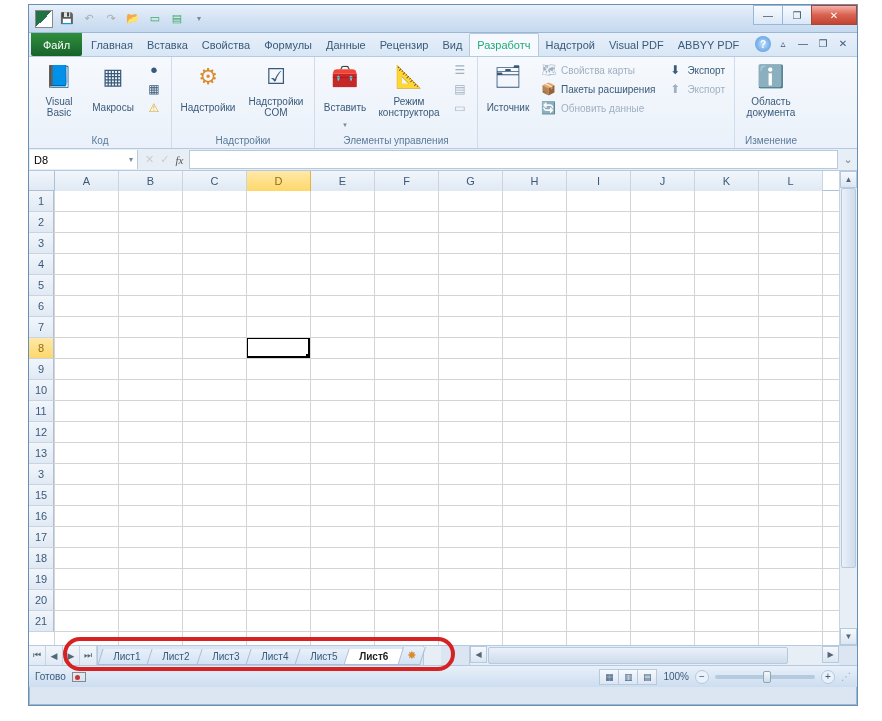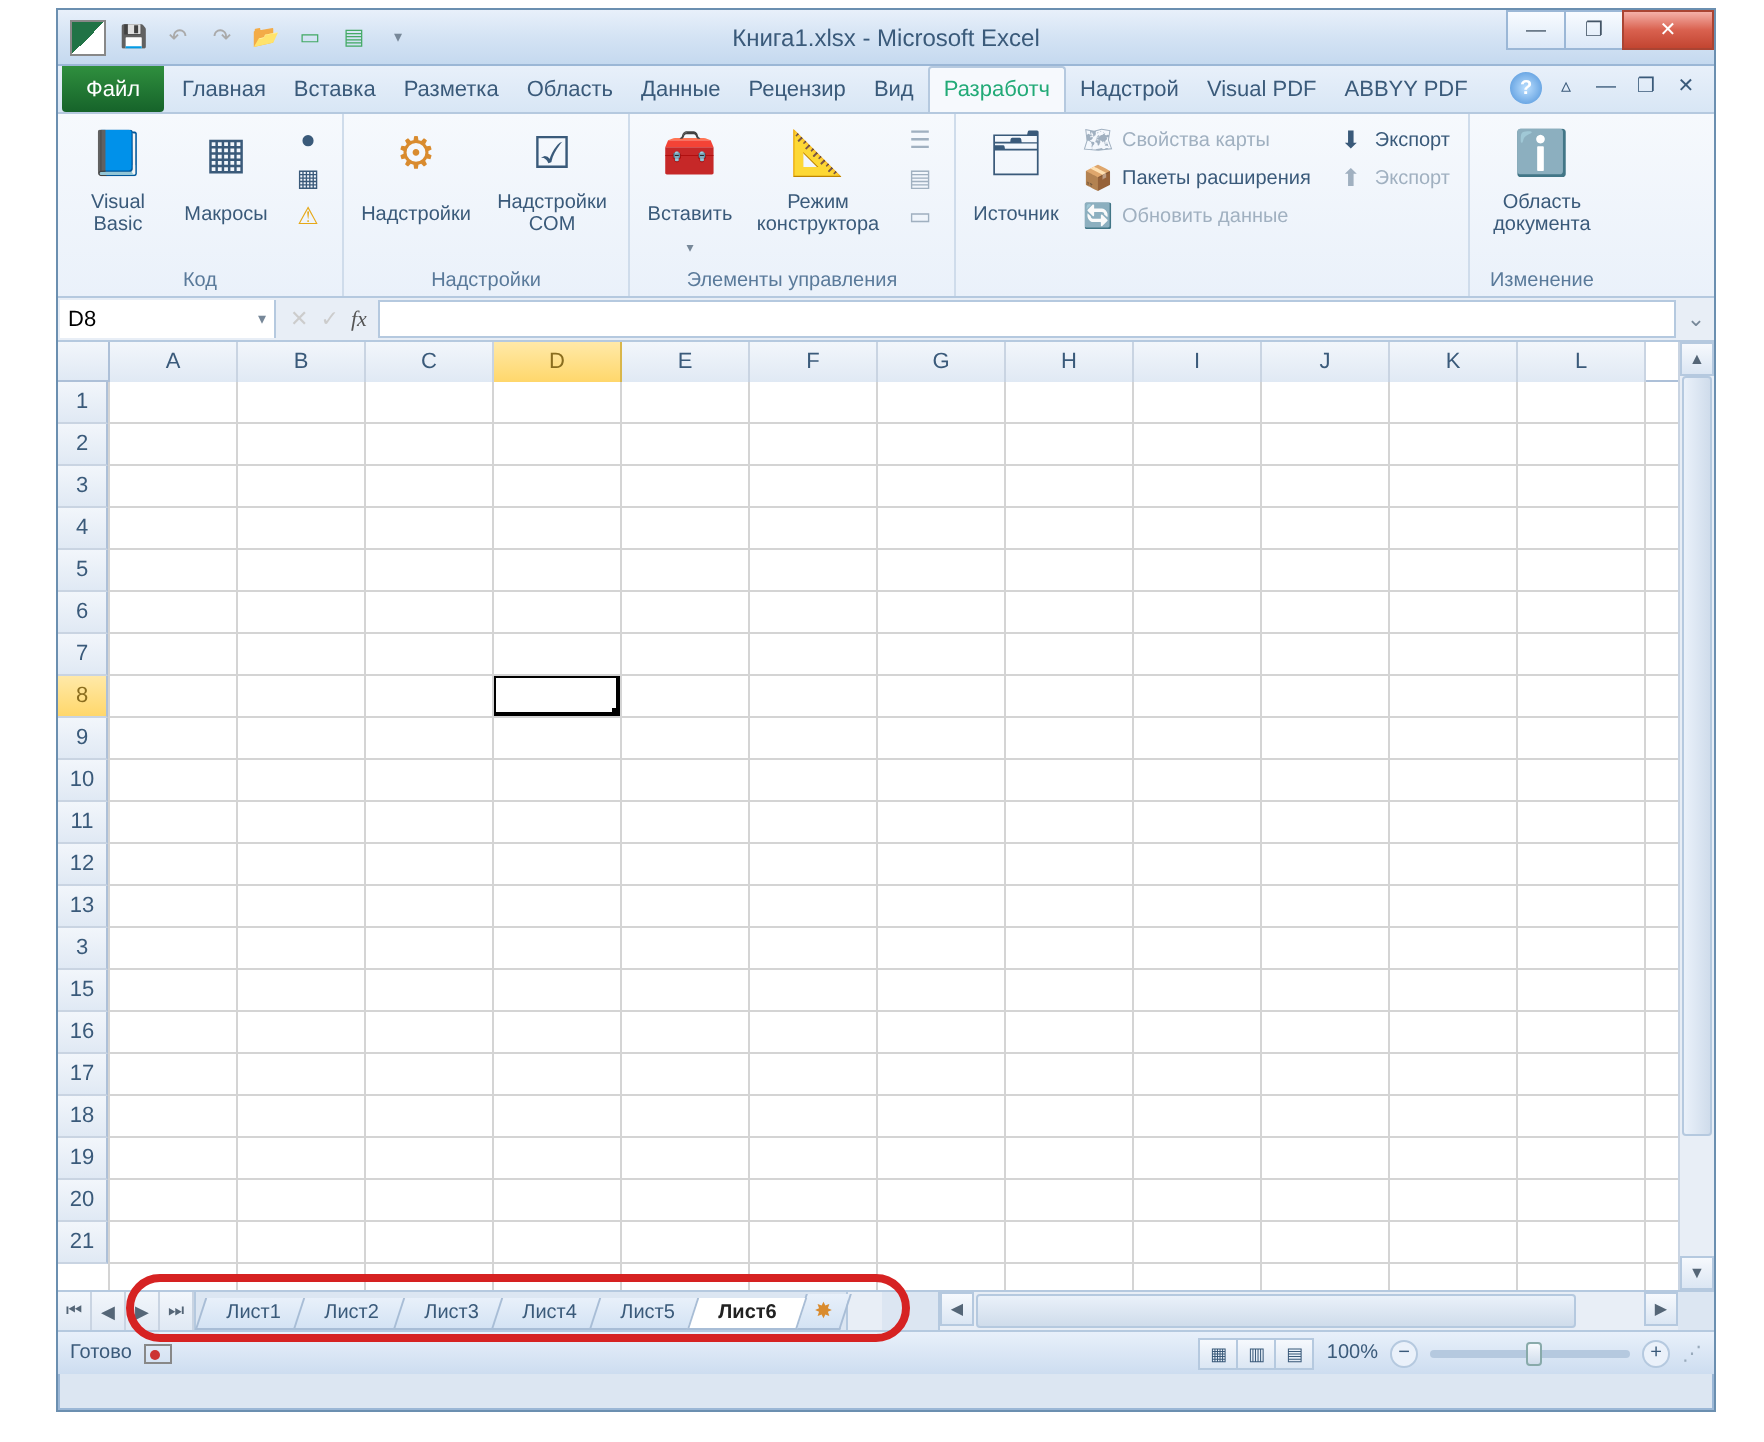--- a/index.html
+++ b/index.html
@@ -88,36 +88,35 @@
     <div class="sys-icon"></div>
     <div class="qat">
       <div class="qat-btn">💾</div>
       <div class="qat-btn disabled">↶</div>
       <div class="qat-btn disabled">↷</div>
       <div class="qat-btn">📂</div>
       <div class="qat-btn">▭</div>
       <div class="qat-btn">▤</div>
       <div class="qat-btn" style="font-size:8px;color:#789;">▾</div>
     </div>
-    <div class="title-text">Книга1.xlsx - Microsoft Excel</div>
     <div class="win-controls">
       <div class="win-btn">—</div>
       <div class="win-btn">❐</div>
       <div class="win-btn close">✕</div>
     </div>
   </div>
 
   <div class="menubar">
     <div class="file-tab">
         <span>Файл</span>
       </div>
     <div class="menu-tab">Главная</div>
     <div class="menu-tab">Вставка</div>
-    <div class="menu-tab">Разметка</div>
-    <div class="menu-tab">Область</div>
+    <div class="menu-tab">Свойства</div>
+    <div class="menu-tab">Формулы</div>
     <div class="menu-tab">Данные</div>
     <div class="menu-tab">Рецензир</div>
     <div class="menu-tab">Вид</div>
     <div class="menu-tab active">Разработч</div>
     <div class="menu-tab">Надстрой</div>
     <div class="menu-tab">Visual PDF</div>
     <div class="menu-tab">ABBYY PDF</div>
     <div class="menu-right">
       <div class="help-circle">?</div>
       <div class="wm-btn">▵</div>

